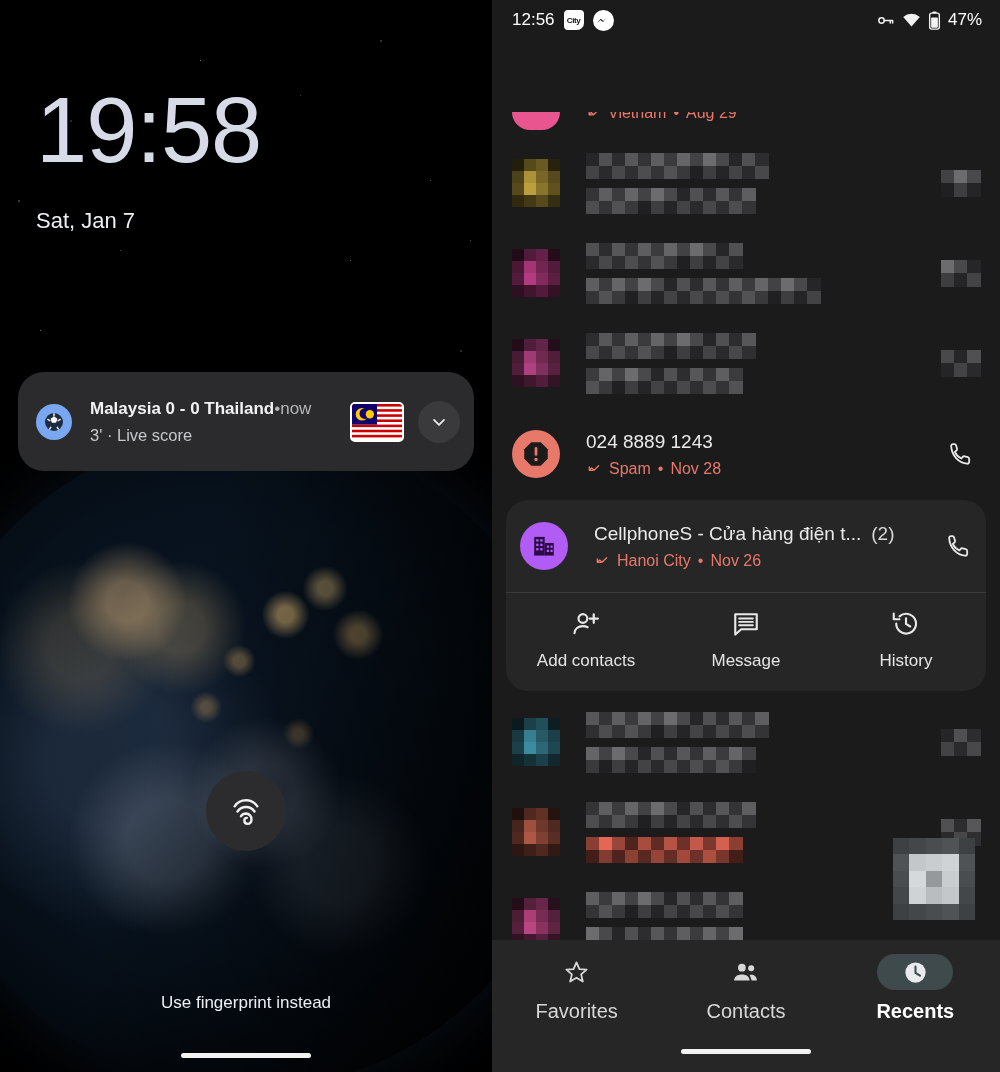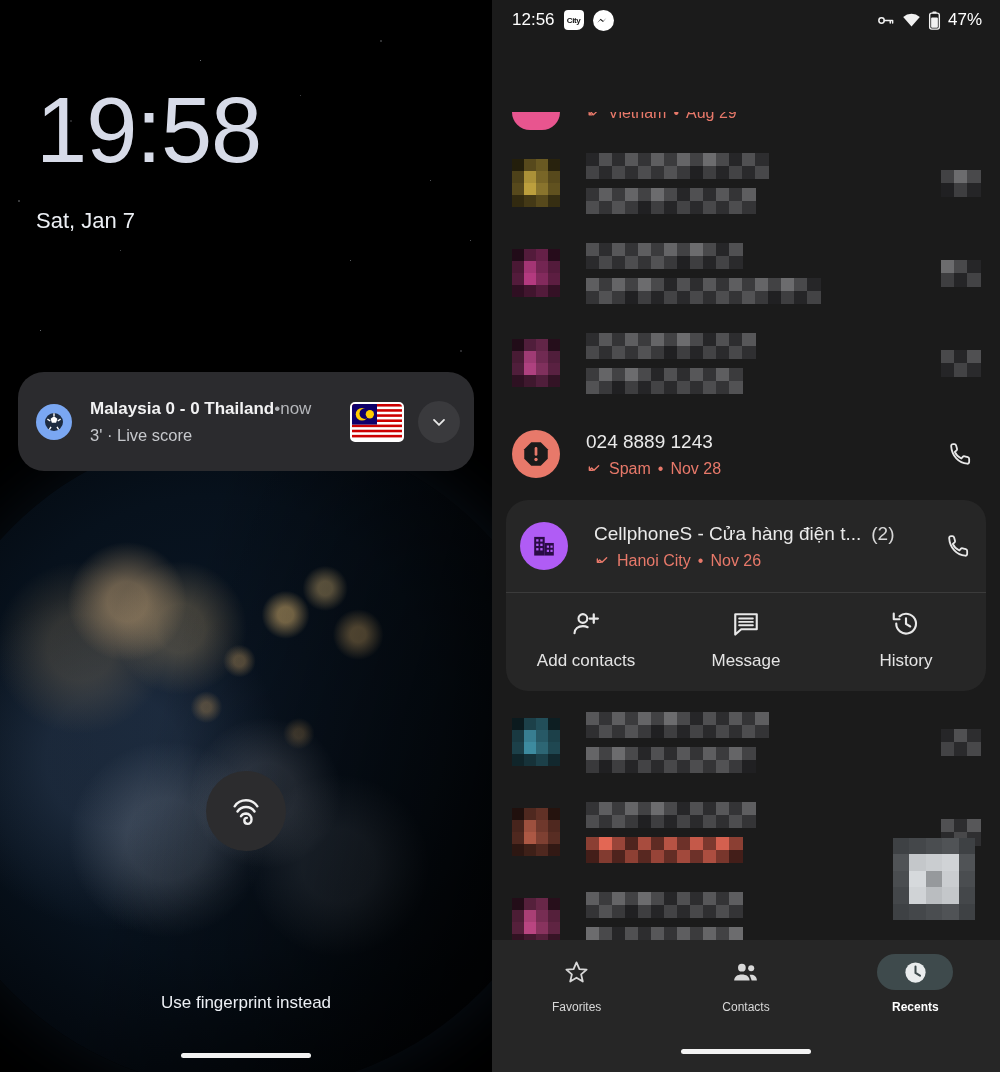--- a/index.html
+++ b/index.html
@@ -144,21 +144,21 @@
 
   .bottomnav {
     position:absolute; left:0; bottom:0; width:508px; height:132px; background:#262626;
   }
   .navitems { display:flex; height:90px; padding-top:14px; }
   .navitem { flex:1; display:flex; flex-direction:column; align-items:center; gap:10px; }
   .navpill {
     width:76px; height:36px; border-radius:18px; display:flex; align-items:center; justify-content:center;
   }
   .navpill.sel { background:#3e4a4c; }
-  .navlabel { font-size:12px; color:#d8d8d8; }
+  .navlabel { font-size:20px; color:#d8d8d8; }
   .navlabel.sel { font-weight:700; color:#fff; }
   .home-bar-right {
     position:absolute; left:189px; bottom:18px; width:130px; height:5px;
     border-radius:3px; background:#f2f2f2;
   }
   .watermark {
     position:absolute; right:14px; bottom:18px; font-size:46px; font-weight:700;
     color:#fff; font-style:italic; letter-spacing:-2px; z-index:30;
     font-family:"DejaVu Sans", sans-serif;
   }

